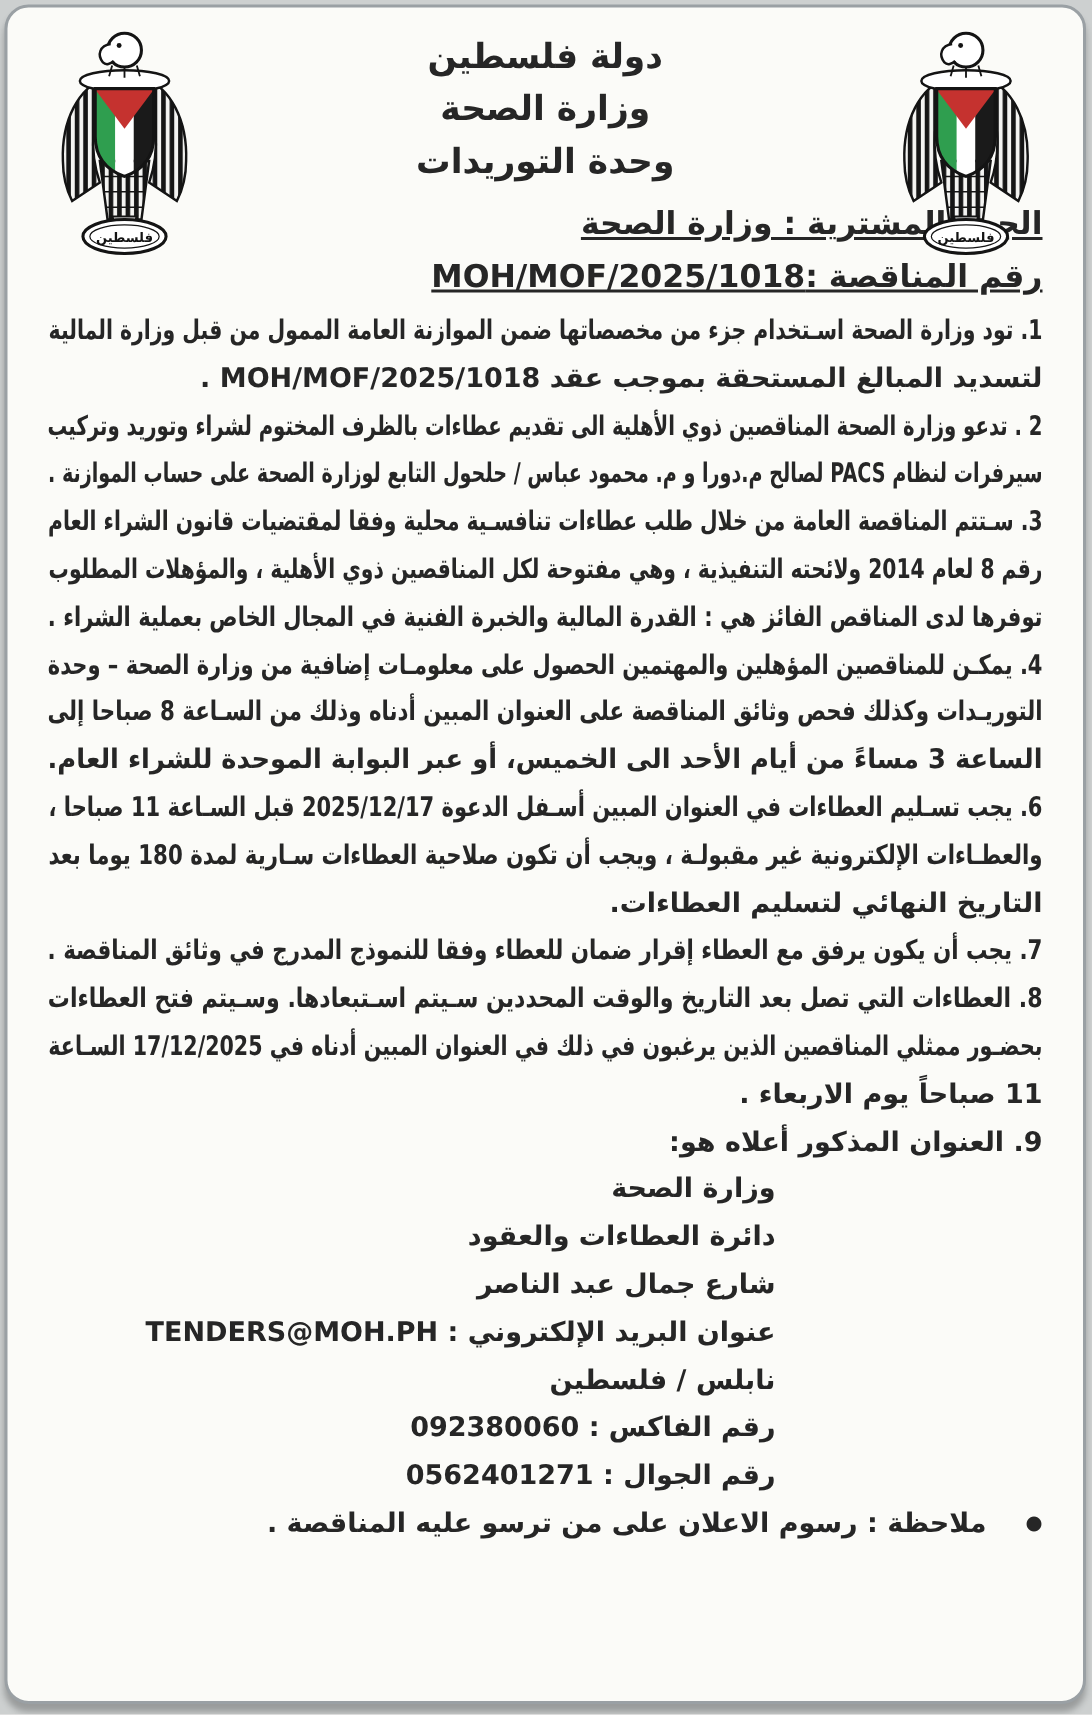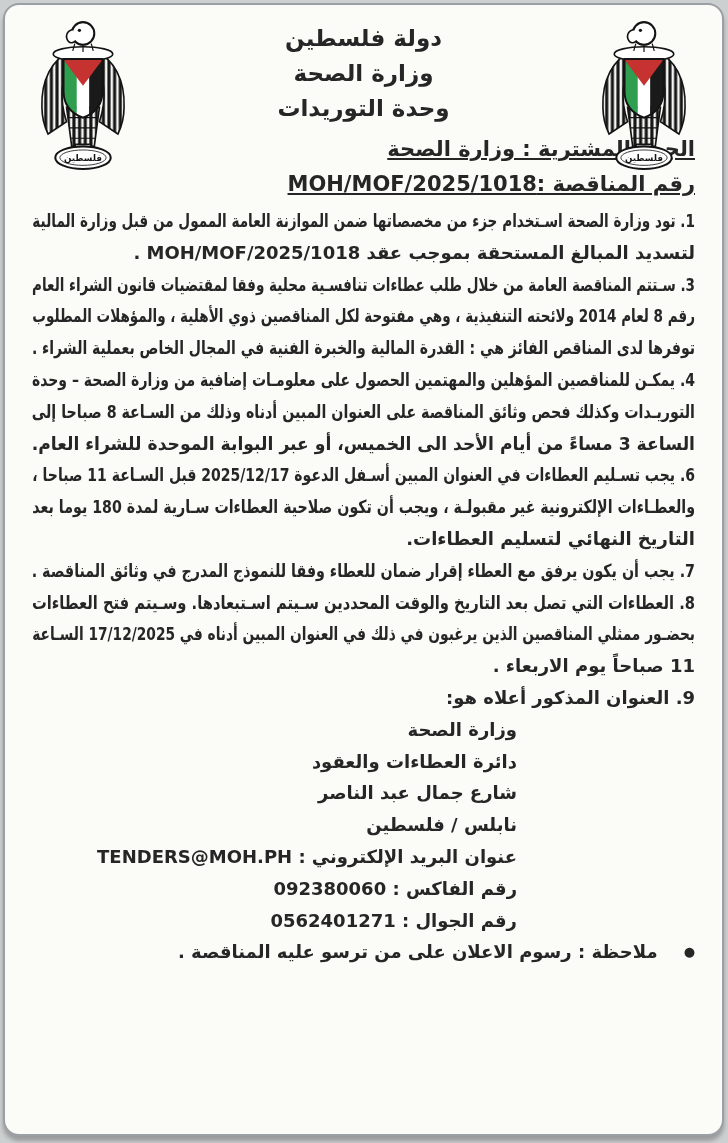--- a/index.html
+++ b/index.html
@@ -115,20 +115,24 @@
       <div class="meta-line">الجهة المشترية : وزارة الصحة</div>
       <div class="meta-line">رقم المناقصة :MOH/MOF/2025/1018</div>
     </div>
 
     <div class="body" id="body-container">
         <div class="para">
           <div class="line" style="transform-origin: right center; transform: scaleX(0.755986); text-align-last: right;">1. تود وزارة الصحة اسـتخدام جزء من مخصصاتها ضمن  الموازنة العامة الممول من قبل وزارة المالية</div>
           <div class="line">لتسديد المبالغ المستحقة  بموجب عقد  MOH/MOF/2025/1018 .</div>
         </div>
         <div class="para">
+          <div class="line" style="transform-origin: right center; transform: scaleX(0.728571); text-align-last: right;">2 . تدعو  وزارة الصحة  المناقصين ذوي الأهلية الى تقديم عطاءات بالظرف المختوم لشراء وتوريد وتركيب</div>
+          <div class="line" style="transform-origin: right center; transform: scaleX(0.709091); text-align-last: right;">سيرفرات لنظام PACS لصالح م.دورا و م. محمود عباس / حلحول التابع لوزارة الصحة على حساب الموازنة   .</div>
+        </div>
+        <div class="para">
           <div class="line" style="transform-origin: right center; transform: scaleX(0.75); text-align-last: right;">3. سـتتم المناقصة العامة من خلال طلب عطاءات تنافسـية  محلية وفقا لمقتضيات قانون الشراء العام</div>
           <div class="line" style="transform-origin: right center; transform: scaleX(0.751701); text-align-last: right;">رقم 8 لعام 2014 ولائحته التنفيذية ، وهي مفتوحة لكل المناقصين ذوي الأهلية ، والمؤهلات المطلوب</div>
           <div class="line" style="transform-origin: right center; transform: scaleX(0.78); text-align-last: right;">توفرها لدى المناقص الفائز هي : القدرة المالية والخبرة الفنية في المجال الخاص بعملية الشراء .</div>
         </div>
         <div class="para">
           <div class="line" style="transform-origin: right center; transform: scaleX(0.778169); text-align-last: right;">4. يمكـن للمناقصين المؤهلين والمهتمين الحصول على معلومـات إضافية من وزارة الصحة – وحدة</div>
           <div class="line" style="transform-origin: right center; transform: scaleX(0.790226); text-align-last: right;">التوريـدات  وكذلك فحص وثائق المناقصة على العنوان المبين أدناه وذلك من السـاعة  8 صباحا إلى</div>
           <div class="line" style="transform-origin: right center; transform: scaleX(0.953957); text-align-last: right;">الساعة 3 مساءً  من أيام الأحد الى الخميس، أو عبر البوابة الموحدة للشراء العام.</div>
         </div>
         <div class="para">
@@ -143,22 +147,22 @@
           <div class="line" style="transform-origin: right center; transform: scaleX(0.816502); text-align-last: right;">8.  العطاءات التي تصل بعد التاريخ والوقت المحددين سـيتم اسـتبعادها. وسـيتم فتح العطاءات</div>
           <div class="line" style="transform-origin: right center; transform: scaleX(0.763825); text-align-last: right;">بحضـور ممثلي المناقصين الذين يرغبون في ذلك في العنوان المبين أدناه في 17/12/2025 السـاعة</div>
           <div class="line">11 صباحاً يوم  الاربعاء .</div>
         </div>
         <div class="para">
           <div class="line">9. العنوان المذكور أعلاه هو:</div>
         </div>
         <div class="line indent">وزارة الصحة</div>
         <div class="line indent">دائرة العطاءات والعقود</div>
         <div class="line indent">شارع جمال عبد الناصر</div>
+        <div class="line indent">عنوان البريد الإلكتروني : TENDERS@MOH.PH</div>
         <div class="line indent">نابلس / فلسطين</div>
-        <div class="line indent">عنوان البريد الإلكتروني : TENDERS@MOH.PH</div>
         <div class="line indent">رقم الفاكس : 092380060</div>
         <div class="line indent">رقم الجوال : 0562401271</div>
         <div class="note">
           <span class="bullet">●</span>
           <span class="note-text">ملاحظة : رسوم الاعلان  على من ترسو عليه المناقصة .</span>
         </div>
       </div>
 
   </div>
 </div>

